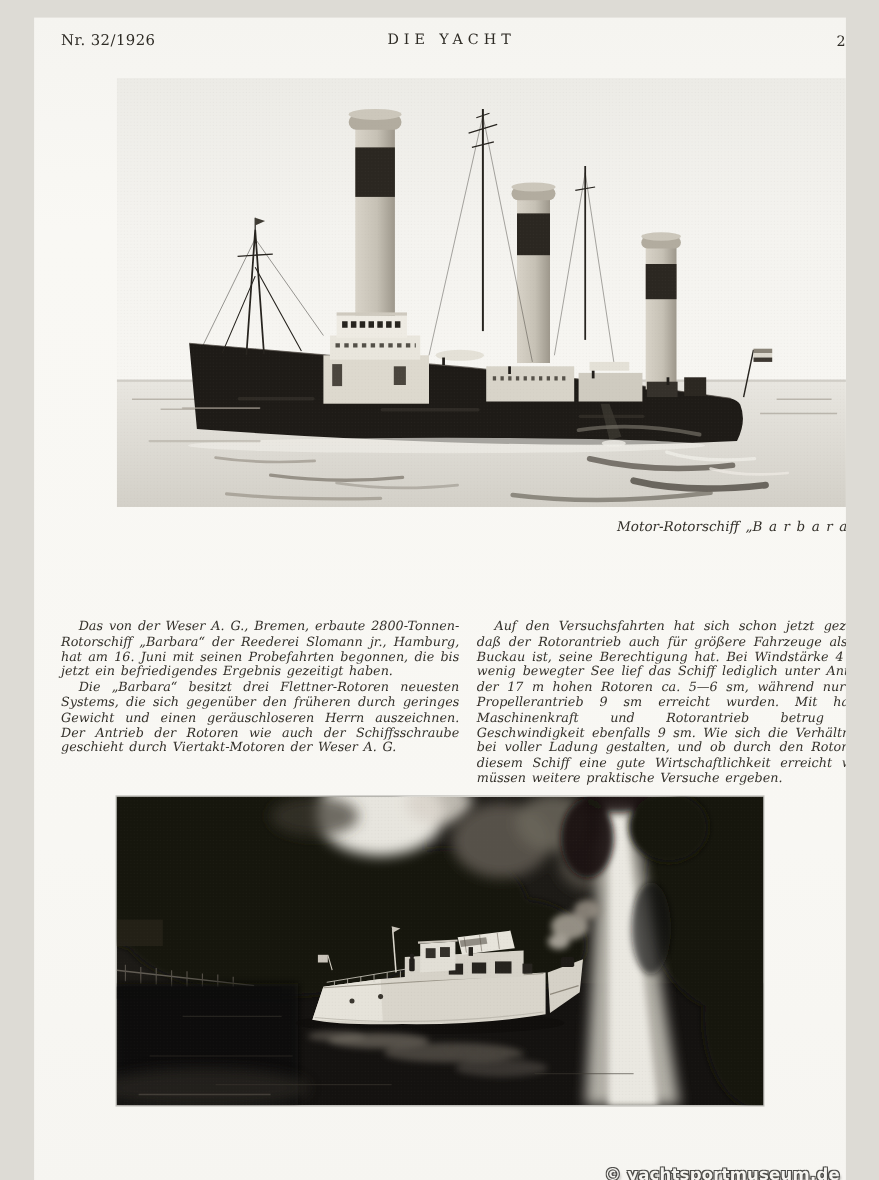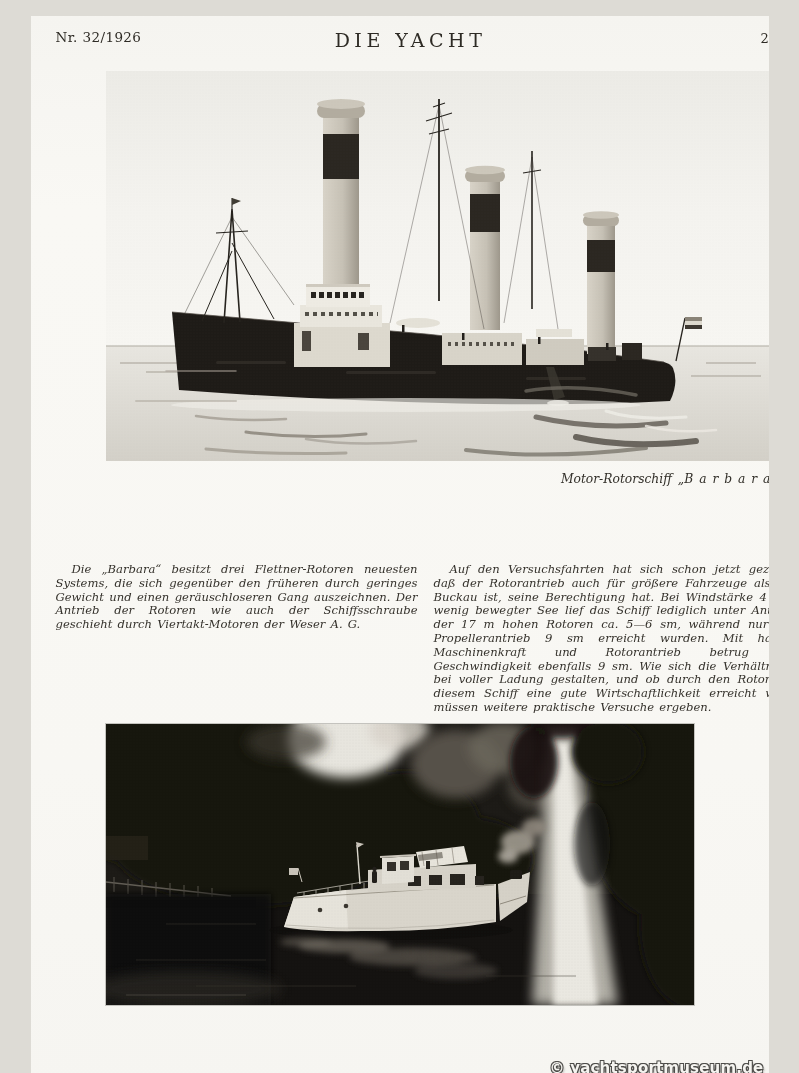--- a/index.html
+++ b/index.html
@@ -4,21 +4,21 @@
 <style>
   html,body{margin:0;padding:0;background:#dddbd5;}
   #page{
     position:relative;width:738px;height:1073px;margin:16px auto;overflow:hidden;
     background:linear-gradient(180deg,#f5f4f0 0%,#f9f8f4 18%,#f8f7f3 70%,#f6f5f1 100%);
     color:#2e2b25;font-family:"DejaVu Serif","Liberation Serif",serif;
   }
   
   .hdr-issue{position:absolute;left:25px;top:13px;font-size:13.5px;letter-spacing:.4px;}
   .hdr-mag{position:absolute;left:0;top:13px;width:760px;text-align:center;
-    font-size:19px;letter-spacing:4.5px;}
+    font-size:13px;letter-spacing:4.5px;}
   .hdr-page{position:absolute;left:730px;top:15px;font-size:13px;letter-spacing:.5px;}
   
   .photo{position:absolute;overflow:hidden;}
   .photo svg{display:block;width:100%;height:100%;}
   #photo1{left:75px;top:55px;width:665px;height:390px;}
   #photo2{left:75px;top:708px;width:588px;height:281px;box-shadow:0 0 0 1px rgba(40,38,33,.25);}
   
   .caption{position:absolute;text-align:right;font-style:italic;color:#33302a;}
   #caption1{left:0;top:456px;width:750px;font-size:12.3px;word-spacing:2px;}
   #caption2{left:4px;top:994px;width:752px;font-size:12.4px;font-weight:600;word-spacing:4.5px;}
@@ -172,21 +172,22 @@
         <path d="M500 340 q30 10 80 6" stroke="#efede7" stroke-width="3" opacity=".8"></path>
         <path d="M540 355 q30 8 70 4" stroke="#ece9e2" stroke-width="2.5" opacity=".8"></path>
         <path d="M30 330 h100" stroke="#b1aca1" stroke-width="2" opacity=".6"></path>
       </g>
       <rect x="0" y="0" width="665" height="390" fill="url(#ht)" opacity=".5"></rect>
     </svg>
   </div>
   <div class="caption" id="caption1">Motor-Rotorschiff „B a r b a r a“.</div>
 
   <div class="col" id="col-left">
-    <p>Die „Barbara“ besitzt drei Flettner-Rotoren neuesten Systems, die sich gegenüber den früheren durch geringes Gewicht und einen geräuschloseren Gang auszeichnen. Der Antrieb der Rotoren wie auch der Schiffsschraube geschieht durch Viertakt-Motoren der Weser A. G.</p>
+    <p>Das von der Weser A. G., Bremen, erbaute 2800-Tonnen-Rotorschiff „Barbara“ der Reederei Slomann jr., Hamburg, hat am 16. Juni mit seinen Probefahrten begonnen, die bis jetzt ein befriedigendes Ergebnis gezeitigt haben.</p>
+    <p>Die „Barbara“ besitzt drei Flettner-Rotoren neuesten Systems, die sich gegenüber den früheren durch geringes Gewicht und einen geräuschloseren Herrn auszeichnen. Der Antrieb der Rotoren wie auch der Schiffsschraube geschieht durch Viertakt-Motoren der Weser A. G.</p>
   </div>
   <div class="col" id="col-right">
     <p>Auf den Versuchsfahrten hat sich schon jetzt gezeigt, daß der Rotorantrieb auch für größere Fahrzeuge als die Buckau ist, seine Berechtigung hat. Bei Windstärke 4 und wenig bewegter See lief das Schiff lediglich unter Antrieb der 17 m hohen Rotoren ca. 5—6 sm, während nur mit Propellerantrieb 9 sm erreicht wurden. Mit halber Maschinenkraft und Rotorantrieb betrug die Geschwindigkeit ebenfalls 9 sm. Wie sich die Verhältnisse bei voller Ladung gestalten, und ob durch den Rotor bei diesem Schiff eine gute Wirtschaftlichkeit erreicht wird, müssen weitere praktische Versuche ergeben.</p>
   </div>
 
   <div class="photo" id="photo2">
     <svg viewBox="0 0 588 281" preserveAspectRatio="none">
       <defs>
         <filter id="b3" x="-30%" y="-30%" width="160%" height="160%">
             <feGaussianBlur stdDeviation="3"></feGaussianBlur>

